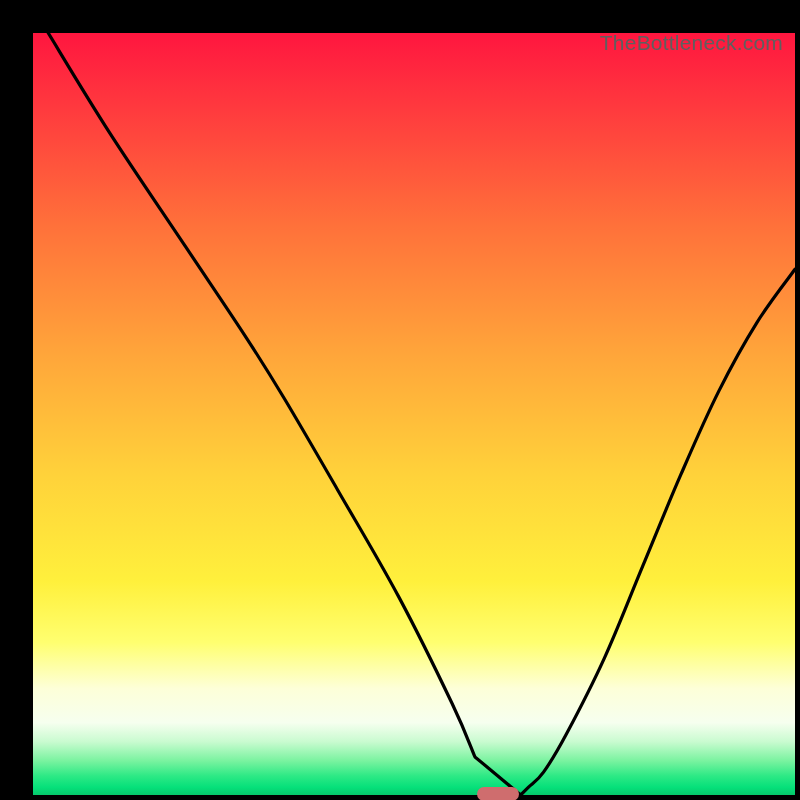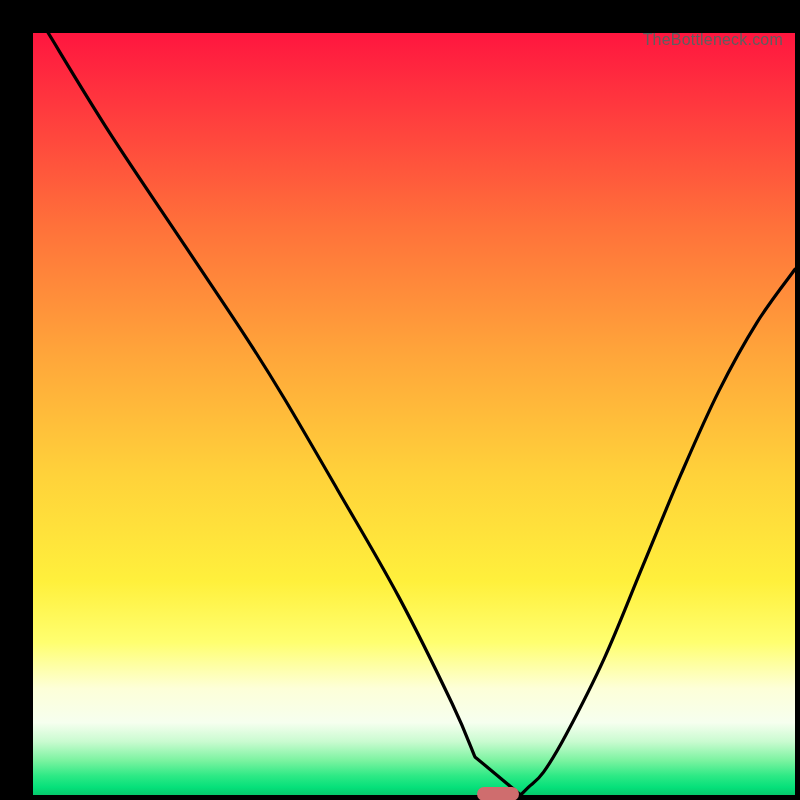--- a/index.html
+++ b/index.html
@@ -33,21 +33,21 @@
   .curve {
     position: absolute;
     inset: 0;
     pointer-events: none;
   }
   .watermark {
     position: absolute;
     top: -2px;
     right: 12px;
     color: #5f5f5f;
-    font-size: 16px;
+    font-size: 21px;
     font-weight: 500;
     letter-spacing: 0.2px;
     user-select: none;
   }
   .marker {
     position: absolute;
     width: 42px;
     height: 14px;
     border-radius: 7px;
     background: #cf6d6e;

